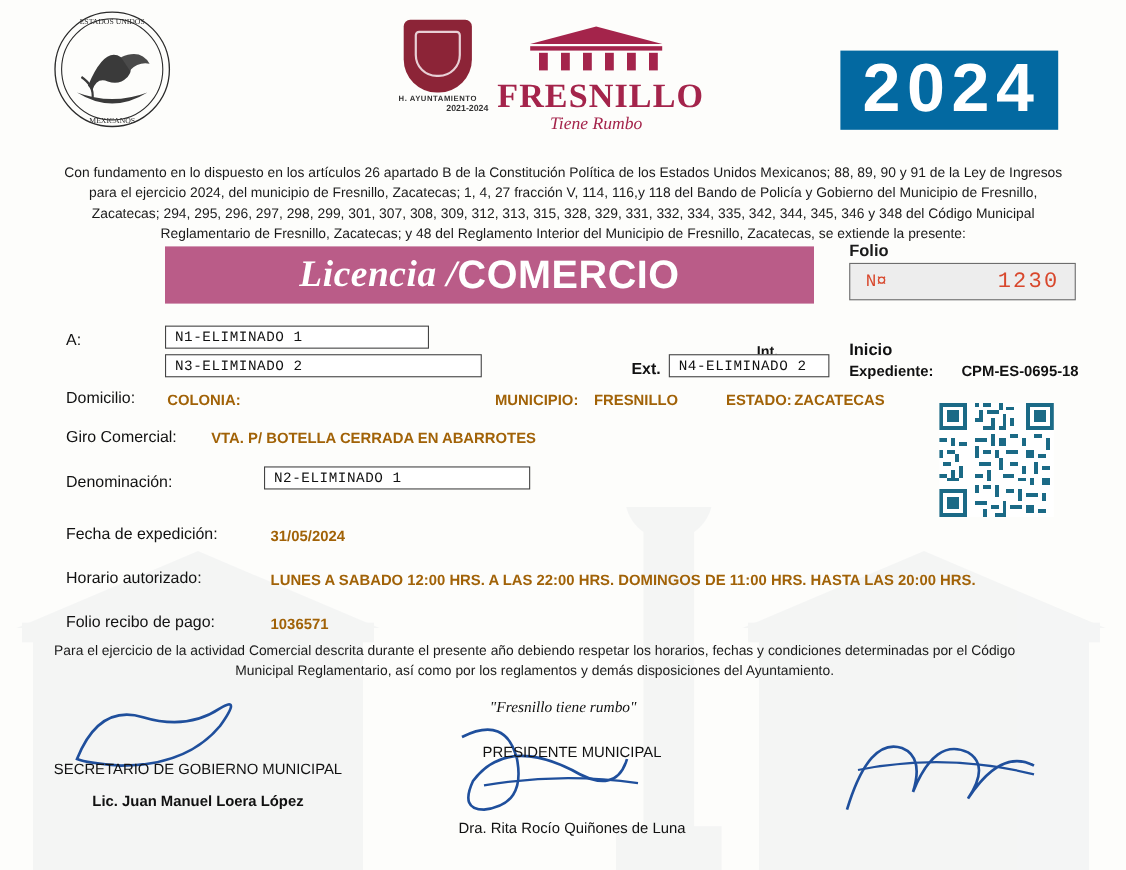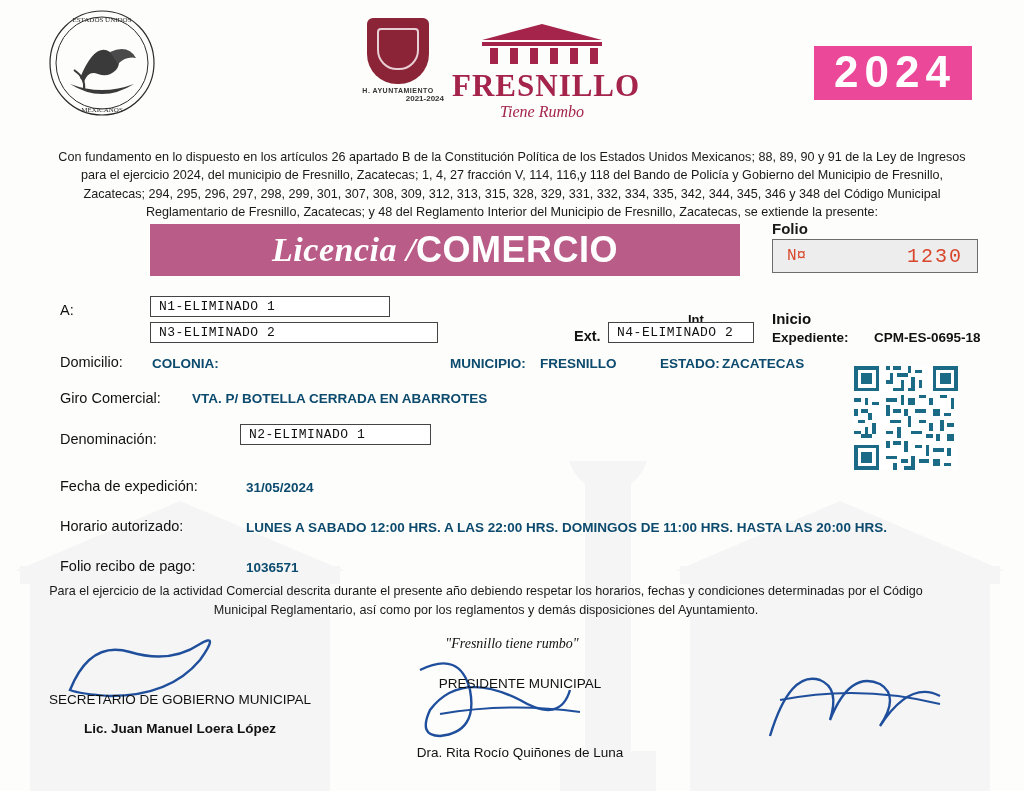--- a/index.html
+++ b/index.html
@@ -38,24 +38,24 @@
   .fres-build{height:44px;}
   .fres-name{
     font-family:"Liberation Serif", serif;
     font-weight:bold;font-size:31px;letter-spacing:1px;color:#a4244b;line-height:1;
   }
   .fres-sub{
     font-family:"Liberation Serif", serif;
     font-style:italic;font-size:16px;color:#a4244b;margin-top:2px;
   }
   .year{
-    position:absolute;right:52px;top:46px;
-    background:#ec4899;color:#fff;
+    position:absolute;right:62px;top:46px;
+    background:#0369a1;color:#fff;
     font-family:"Liberation Sans", sans-serif;
-    font-weight:bold;font-size:44px;letter-spacing:6px;
+    font-weight:bold;font-size:62px;letter-spacing:6px;
     padding:4px 16px 6px 20px;line-height:1;
   }
 
   
   .legal{
     margin:20px 52px 0 52px;
     font-size:12.6px;line-height:1.45;text-align:center;color:#1a1a1a;
   }
 
   
@@ -80,21 +80,21 @@
     margin-top:2px;height:34px;border:1px solid #6d6d6d;background:#ededed;
     display:flex;align-items:center;justify-content:space-between;
     padding:0 14px;box-sizing:border-box;
   }
   .folio-ns{color:#d8472c;font-family:"Liberation Mono", monospace;font-size:16px;}
   .folio-num{color:#d8472c;font-family:"Liberation Mono", monospace;font-size:20px;letter-spacing:2px;}
 
   
   .body{position:relative;margin-top:6px;height:300px;}
   .lbl{font-size:14.5px;color:#111;}
-  .val{font-size:13.5px;font-weight:bold;color:#0c4a6e;}
+  .val{font-size:13.5px;font-weight:bold;color:#a16207;}
   .boxed{
     border:1px solid #444;background:#fff;
     font-family:"Liberation Mono", monospace;
     font-size:13px;letter-spacing:.5px;
     padding:2px 8px;box-sizing:border-box;
     display:inline-block;
   }
   .r{position:absolute;}
 
   .qr{position:absolute;right:66px;top:76px;width:104px;height:104px;}
@@ -299,21 +299,21 @@
           <rect x="25" y="27" width="2" height="1"></rect>
         <rect x="11" y="27" width="1" height="2"></rect>
           <rect x="14" y="28" width="3" height="1"></rect>
       </g>
     </svg>
 
     <div class="r lbl" style="left:60px;top:100px;">Giro Comercial:</div>
     <div class="r val" style="left:192px;top:101px;">VTA. P/ BOTELLA CERRADA EN ABARROTES</div>
 
     <div class="r lbl" style="left:60px;top:141px;">Denominación:</div>
-    <div class="r boxed" style="left:240px;top:134px;width:191px;">N2-ELIMINADO 1</div>
+    <div class="r boxed" style="left:240px;top:134px;width:242px;">N2-ELIMINADO 1</div>
 
     <div class="r lbl" style="left:60px;top:188px;">Fecha de expedición:</div>
     <div class="r val" style="left:246px;top:190px;">31/05/2024</div>
 
     <div class="r lbl" style="left:60px;top:228px;">Horario autorizado:</div>
     <div class="r val" style="left:246px;top:230px;">LUNES A SABADO 12:00 HRS. A LAS 22:00 HRS. DOMINGOS DE 11:00 HRS. HASTA LAS 20:00 HRS.</div>
 
     <div class="r lbl" style="left:60px;top:268px;">Folio recibo de pago:</div>
     <div class="r val" style="left:246px;top:270px;">1036571</div>
   </div>

